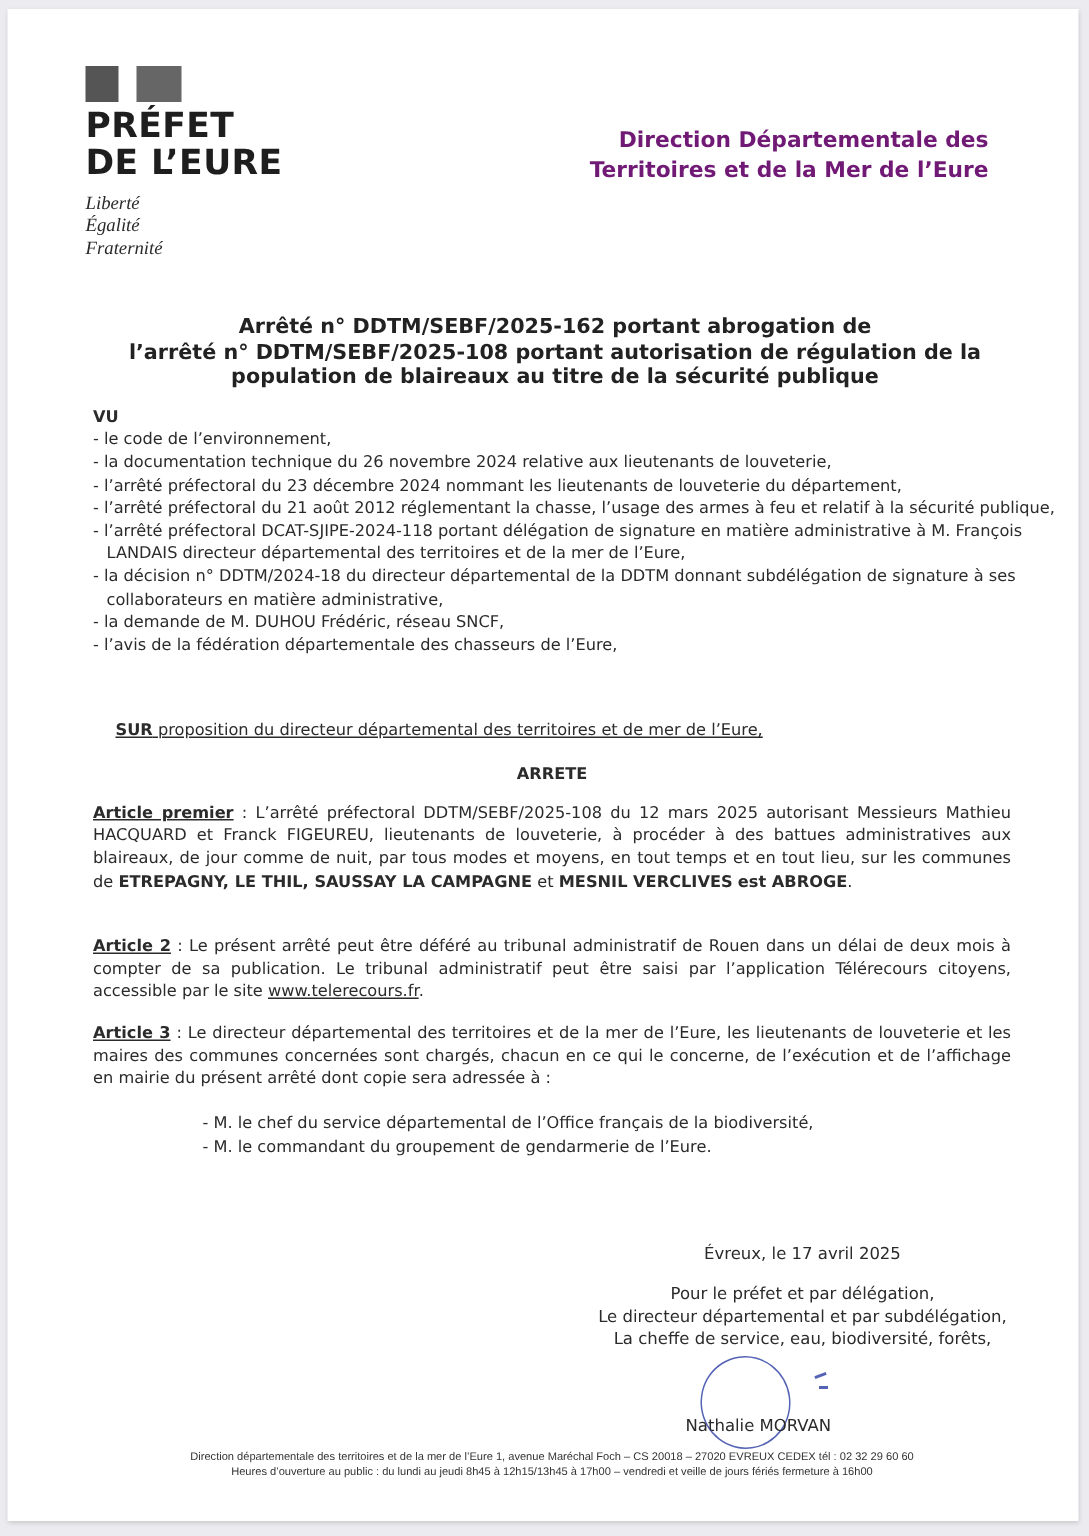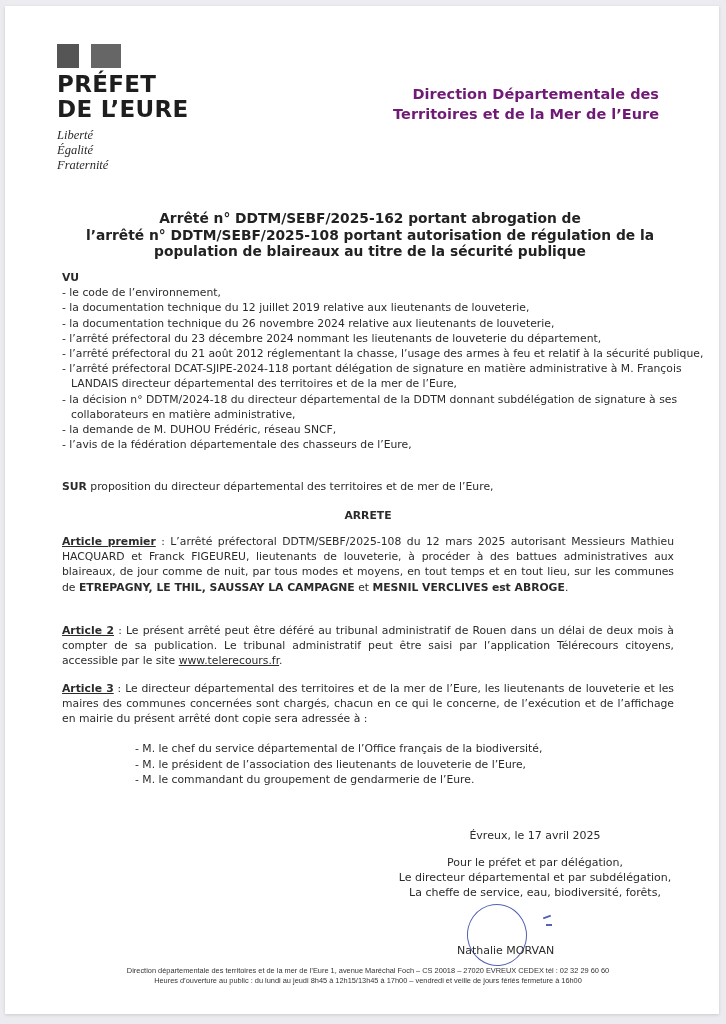--- a/index.html
+++ b/index.html
@@ -19,21 +19,21 @@
   .motto { font-family:"Liberation Serif", serif; font-style:italic; font-size:12.5px; line-height:15px;
            color:#2a2a2a; margin-top:6px; margin-left:0; }
   .ddtm { right:60px; top:78px; text-align:right; font-family:"DejaVu Sans", sans-serif; font-weight:bold;
           font-size:14.5px; line-height:20px; color:#701a75; }
   .title { left:40px; width:650px; top:204px; text-align:center; font-family:"DejaVu Sans", sans-serif;
            font-weight:bold; font-size:13.8px; line-height:16.5px; color:#222; }
   .body-text { font-family:"DejaVu Sans", sans-serif; font-size:10.8px; line-height:15.2px; color:#2b2b2b; }
   .vu { left:57px; top:264px; width:650px; }
   .vu .head { font-weight:bold; }
   .vu .item { padding-left:9px; text-indent:-9px; }
-  .sur { left:57px; top:473px; }
+  .sur { left:72px; top:473px;text-decoration:underline; }
   .arrete { left:0; width:726px; top:502px; text-align:center; font-weight:bold; }
   .article { left:57px; width:612px; text-align:justify; }
   .art-label { font-weight:bold; text-decoration:underline; }
   .art1 { top:528px; }
   .art2 { top:617px; }
   .art3 { top:675px; }
   .copies { left:130px; top:735px; font-size:10.8px; line-height:15.6px; }
   .sign { left:300px; width:460px; top:822px; text-align:center; }
   .sign .line { font-size:11px; line-height:15px; }
   .sign .date { margin-bottom:12px; }
@@ -76,21 +76,20 @@
 
   <div class="abs title">
     <div>Arrêté n° DDTM/SEBF/2025-162 portant abrogation de</div>
     <div>l’arrêté n° DDTM/SEBF/2025-108 portant autorisation de régulation de la</div>
     <div>population de blaireaux au titre de la sécurité publique</div>
   </div>
 
   <div class="abs vu body-text">
     <div class="head">VU</div>
     <div class="item">- le code de l’environnement,</div>
-    <div class="item">- la documentation technique du 12 juillet 2019 relative aux lieutenants de louveterie,</div>
     <div class="item">- la documentation technique du 26 novembre 2024 relative aux lieutenants de louveterie,</div>
     <div class="item">- l’arrêté préfectoral du 23 décembre 2024 nommant les lieutenants de louveterie du département,</div>
     <div class="item">- l’arrêté préfectoral du 21 août 2012 réglementant la chasse, l’usage des armes à feu et relatif à la sécurité publique,</div>
     <div class="item">- l’arrêté préfectoral DCAT-SJIPE-2024-118 portant délégation de signature en matière administrative à M. François LANDAIS directeur départemental des territoires et de la mer de l’Eure,</div>
     <div class="item">- la décision n° DDTM/2024-18 du directeur départemental de la DDTM donnant subdélégation de signature à ses collaborateurs en matière administrative,</div>
     <div class="item">- la demande de M. DUHOU Frédéric, réseau SNCF,</div>
     <div class="item">- l’avis de la fédération départementale des chasseurs de l’Eure,</div>
   </div>
 
   <div class="abs sur body-text">
@@ -106,21 +105,20 @@
   <div class="abs article art2 body-text">
     <span class="art-label">Article 2</span><span> : </span><span>Le présent arrêté peut être déféré au tribunal administratif de Rouen dans un délai de deux mois à compter de sa publication. Le tribunal administratif peut être saisi par l’application Télérecours citoyens, accessible par le site </span><a class="link">www.telerecours.fr</a><span>.</span>
   </div>
 
   <div class="abs article art3 body-text">
     <span class="art-label">Article 3</span><span> : </span><span>Le directeur départemental des territoires et de la mer de l’Eure, les lieutenants de louveterie et les maires des communes concernées sont chargés, chacun en ce qui le concerne, de l’exécution et de l’affichage en mairie du présent arrêté dont copie sera adressée à :</span>
   </div>
 
   <div class="abs copies body-text">
     <div>- M. le chef du service départemental de l’Office français de la biodiversité,</div>
-    <div>- M. le président de l’association des lieutenants de louveterie de l’Eure,</div>
     <div>- M. le commandant du groupement de gendarmerie de l’Eure.</div>
   </div>
 
   <div class="abs sign body-text">
     <div class="line date">Évreux, le 17 avril 2025</div>
     <div class="line">Pour le préfet et par délégation,</div>
     <div class="line">Le directeur départemental et par subdélégation,</div>
     <div class="line">La cheffe de service, eau, biodiversité, forêts,</div>
   </div>
 

